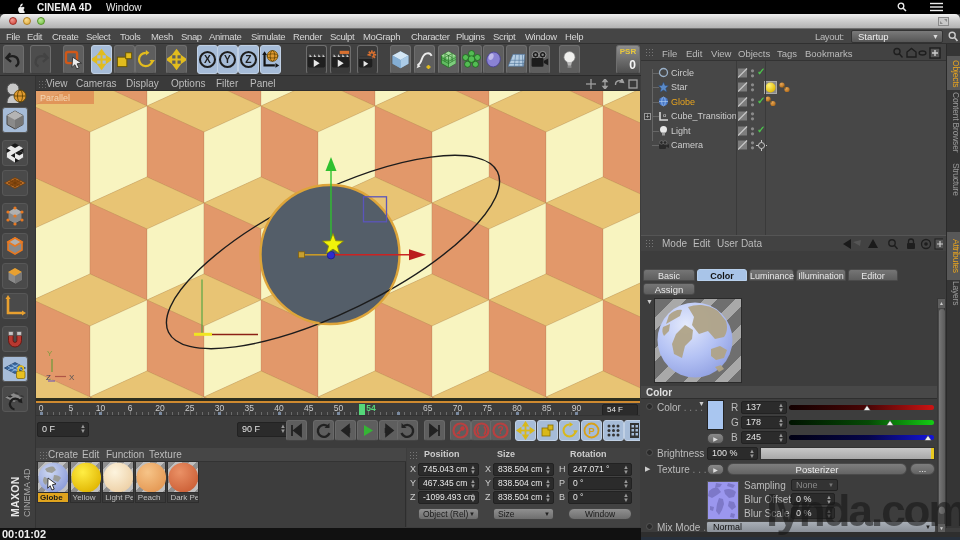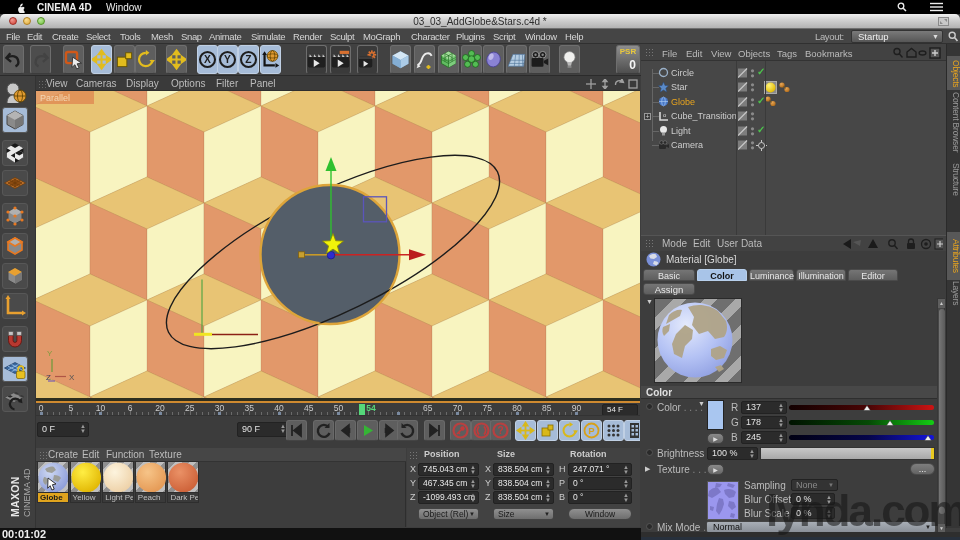--- a/index.html
+++ b/index.html
@@ -62,21 +62,20 @@
           <line x1="0" y1="5" x2="13" y2="5"></line>
           <line x1="0" y1="8.5" x2="13" y2="8.5"></line>
         </g>
       </svg>
 </div>
 
 <div class="ab" id="titlebar">
  <div class="tl" style="left:9px;background:radial-gradient(circle at 35% 30%,#f09a92,#cf3e33);border:0.5px solid #a03028"></div>
  <div class="tl" style="left:23px;background:radial-gradient(circle at 35% 30%,#f8dc8e,#e3a93c);border:0.5px solid #b08020"></div>
  <div class="tl" style="left:37px;background:radial-gradient(circle at 35% 30%,#bee89a,#6fbf3f);border:0.5px solid #569428"></div>
- <div class="ab" style="left:0;width:960px;text-align:center;top:2px;font-size:10px;color:#2e2e2e">03_03_AddGlobe&amp;Stars.c4d *</div>
  <svg class="ab" style="left:938px;top:3px" width="11" height="9" viewBox="0 0 11 9">
         <path fill="#8a8a8a" d="M0 0h11v9H0z"></path>
         <path fill="#c8c8c8" d="M1 1h9v7H1z"></path>
         <path fill="#8a8a8a" d="M6 2l3 0 0 3zM5 7L2 7 2 4z"></path>
       </svg>
 </div>
 
 <div class="ab" id="menubar">
  <span class="mi" style="left:6px">File</span>
       <span class="mi" style="left:27px">Edit</span>
@@ -958,28 +957,20 @@
             <line x1="53.5" y1="7.5" x2="56.5" y2="11" stroke="#1e1e1e" stroke-width="1.4"></line>
             <rect x="66" y="5" width="8" height="6" rx="1" fill="#1e1e1e"></rect>
             <path d="M67.5 5V3.5a2.5 2.5 0 0 1 5 0V5" fill="none" stroke="#1e1e1e" stroke-width="1.3"></path>
             <circle cx="85" cy="6" r="4.5" fill="none" stroke="#1e1e1e" stroke-width="1.3"></circle>
             <circle cx="85" cy="6" r="1.8" fill="#1e1e1e"></circle>
             <rect x="94" y="1" width="10" height="10" fill="#555" stroke="#1e1e1e"></rect>
             <path d="M99 3v6M96 6h6" stroke="#ccc" stroke-width="1.2"></path>
           </g>
         </svg>
  </div>
- <div class="ab" style="left:0;top:15px;width:305px;height:18px;background:#3d3d3d">
-  <svg class="ab" style="left:5px;top:1px" width="15" height="15" viewBox="0 0 15 15">
-          <circle cx="7.5" cy="7.5" r="7" fill="#7a90d8"></circle>
-          <path d="M3 4c2-2 5-2.5 7-1.5l1 2.5-3 2-3.5-.5z" fill="#d8dce8"></path>
-          <path d="M8 9c2 0 4 .8 4.5 2l-2 2.5-3.5-1.5z" fill="#d8dce8"></path>
-        </svg>
-  <span class="vm" style="left:25px;top:3px;color:#d8d8d8">Material [Globe]</span>
- </div>
  <div class="ab" style="left:0;top:33px;width:305px;height:13px">
   <div class="ab" style="left:2px;top:0;width:52px;height:12px;background:linear-gradient(#757575,#5e5e5e);border:1px solid #4a4a4a;border-radius:3px 3px 0 0;text-align:center;font-size:9px;color:#e8e8e8;line-height:12px">Basic</div>
   <div class="ab" style="left:56px;top:0;width:50px;height:12px;background:#a8c4e8;border:1px solid #b8d0ec;border-radius:3px 3px 0 0;text-align:center;font-size:9px;color:#111;line-height:12px;font-weight:bold">Color</div>
   <div class="ab" style="left:108px;top:0;width:45px;height:12px;background:linear-gradient(#757575,#5e5e5e);border:1px solid #4a4a4a;border-radius:3px 3px 0 0;text-align:center;font-size:9px;color:#e8e8e8;line-height:12px">Luminance</div>
   <div class="ab" style="left:155px;top:0;width:50px;height:12px;background:linear-gradient(#757575,#5e5e5e);border:1px solid #4a4a4a;border-radius:3px 3px 0 0;text-align:center;font-size:9px;color:#e8e8e8;line-height:12px">Illumination</div>
   <div class="ab" style="left:207px;top:0;width:50px;height:12px;background:linear-gradient(#757575,#5e5e5e);border:1px solid #4a4a4a;border-radius:3px 3px 0 0;text-align:center;font-size:9px;color:#e8e8e8;line-height:12px">Editor</div>
  </div>
  <div class="ab" style="left:2px;top:47px;width:52px;height:12px;background:linear-gradient(#757575,#5e5e5e);border:1px solid #4a4a4a;border-radius:3px;text-align:center;font-size:9.5px;color:#e8e8e8;line-height:12px">Assign</div>
 
  <div class="ab" style="left:5px;top:62px;font-size:7px;color:#ccc">▼</div>
@@ -1047,20 +1038,21 @@
       </svg>
  <div class="ab" style="left:5px;top:213px;width:7px;height:7px;border-radius:50%;background:#2a2a2a;border:1px solid #555"></div>
  <span class="vm" style="left:16px;top:212px">Brightness<span style="color:#888"> . .</span></span>
  <div class="fld" style="left:66px;top:211px;width:51px;height:13px;line-height:11px">100 %<span class="spin">▲<br>▼</span></div>
  <div class="ab" style="left:119px;top:211px;width:175px;height:13px;background:linear-gradient(#c8c8c8,#a8a8a8);border:1px solid #333">
         <i style="position:absolute;right:0;top:0;width:3px;height:11px;background:#e8c820"></i>
       </div>
  <span class="ab" style="left:4px;top:229px;font-size:7px;color:#ccc">▶</span>
  <span class="vm" style="left:16px;top:228px">Texture<span style="color:#888"> . . . .</span></span>
  <div class="ab" style="left:66px;top:228px;width:17px;height:11px;background:linear-gradient(#8a8a8a,#666);border:1px solid #444;border-radius:5px;text-align:center;font-size:6px;color:#ddd;line-height:11px">▶</div>
+ <div class="ab" style="left:86px;top:227px;width:180px;height:12px;background:linear-gradient(#7e7e7e,#646464);border:1px solid #4a4a4a;border-radius:6px;text-align:center;font-size:9.5px;color:#f0f0f0;line-height:12px">Posterizer</div>
  <div class="ab" style="left:269px;top:227px;width:25px;height:12px;background:linear-gradient(#7e7e7e,#646464);border:1px solid #4a4a4a;border-radius:6px;text-align:center;font-size:9px;color:#f0f0f0;line-height:10px">...</div>
  <div class="ab" style="left:66px;top:245px;width:32px;height:39px;background:#9b97ee;border:1px solid #555">
   <svg width="30" height="37" viewBox="0 0 30 37">
           <g fill="#7d78c8">
             <path d="M1 9c3-3 6-4 9-3l3 4-4 3-5 3-4-2z"></path>
             <path d="M11 16l4 1 1 5-2 6-3 5-3-4 1-7z"></path>
             <path d="M16 8c4-2 9-1 12 2l-2 5-5 1-4-4z"></path>
             <path d="M21 19l5 1 2 5-4 3-4-4z"></path>
             <path d="M23 31l4 1-1 4-4-1z"></path>
             <path d="M2 24l4 1-1 4-3-1z"></path>

